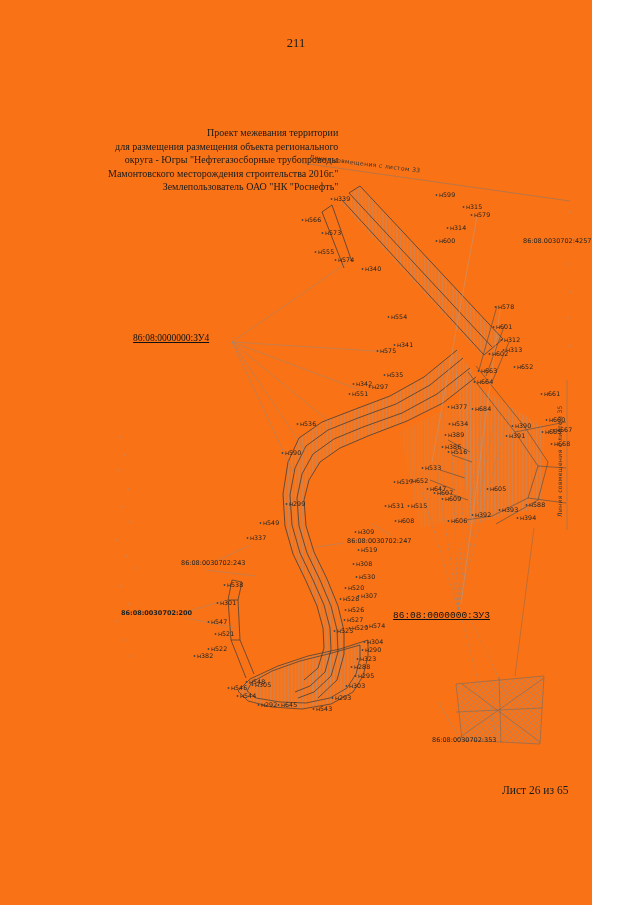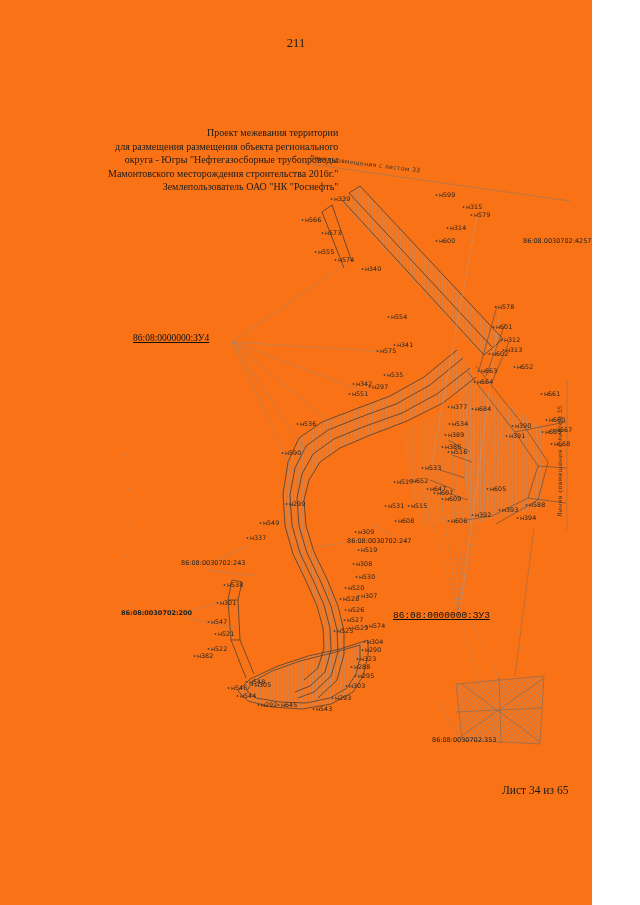--- a/index.html
+++ b/index.html
@@ -364,15 +364,15 @@
         <span class="cad" style="left: 347px; top: 537px; text-align: right;">86:08:0030702:247</span>
         <span class="cad" style="left: 141px; top: 559px; margin-left: 40px;">86:08:0030702:243</span>
         <span class="cad" style="left: 121px; top: 609px; font-weight: bold;">86:08:0030702:200</span>
         <span class="cad big" style="left: 393px; top: 610px; font-family: Liberation Mono, monospace;">86:08:0000000:ЗУ3</span>
         <span class="cad" style="left: 432px; top: 736px;">86:08:0030702:353</span>
         <span class="align-label" style="left: 310px; top: 153px; transform: rotate(7deg);">Линия совмещения с листом 33</span>
         <span class="align-label" style="left: 556px; top: 517px; transform: rotate(-90deg);">Линия совмещения с листом 35</span>
       </div>
   </div>
 
-  <div class="sheet-label">Лист 34 из 65</div>
+  <div class="sheet-label">Лист 26 из 65</div>
 
 </div>
 
 </body></html>

